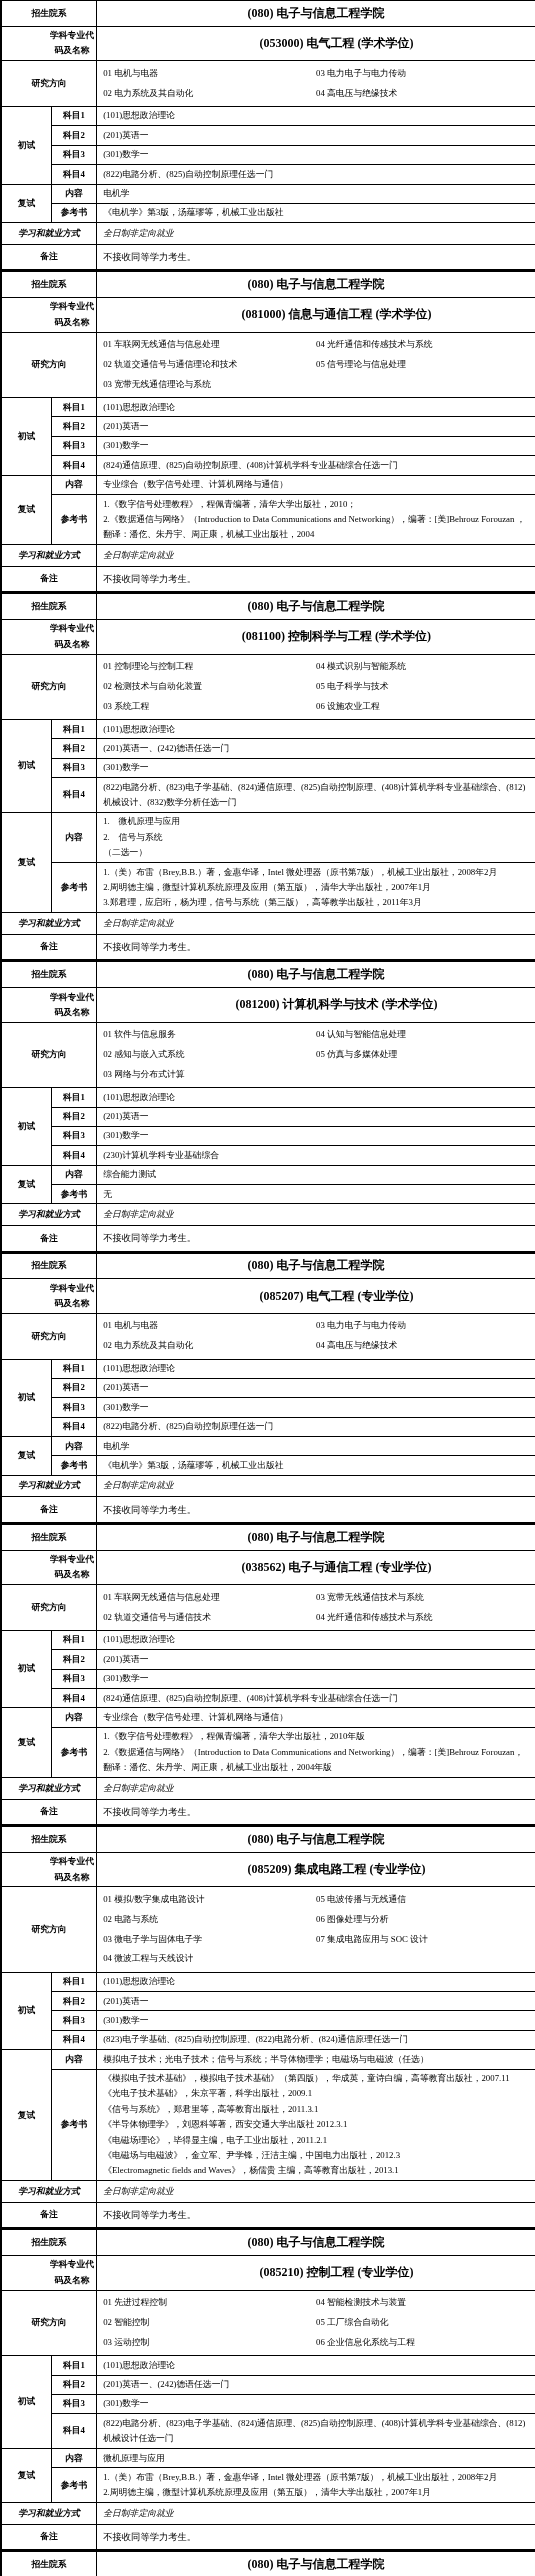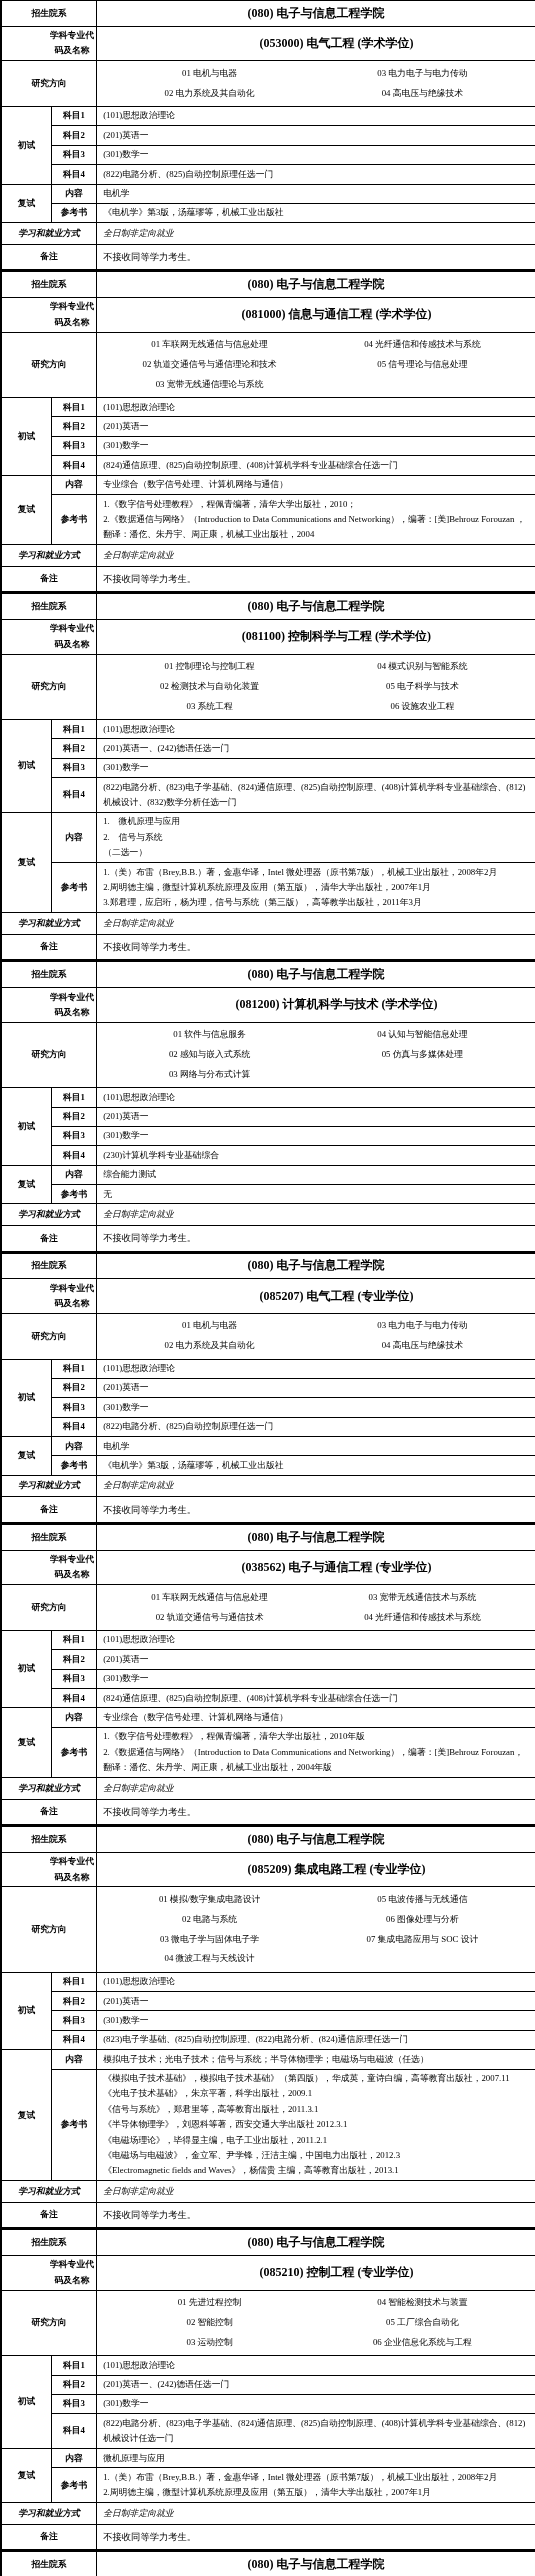--- a/index.html
+++ b/index.html
@@ -15,21 +15,21 @@
   td.val{text-align:left;}
   td.center{text-align:center;}
   .hdr{font-size:12px;font-weight:bold;}
   .pre{white-space:pre-line;}
   .r-faculty td{height:21.6px;margin-top:12px;}
   .r-major td{height:25px;padding-left:47px;}
   .r-study td{height:17.5px;font-style:italic;}
   .r-note td{height:21.6px;}
   td.noteval{font-weight:normal;font-size:9.3px;}
   .dircols{display:flex;width:100%;}
-  .dcol{width:50%;white-space:pre-line;line-height:2.25;padding:1px 0;text-align:center;}
+  .dcol{width:50%;white-space:pre-line;line-height:2.25;padding:1px 0;}
 </style>
 </head>
 <body>
 
 <div class="page">
   <div id="table-root">
   <table class="sec">
     <colgroup>
           <col class="c1">
           <col class="c2">

